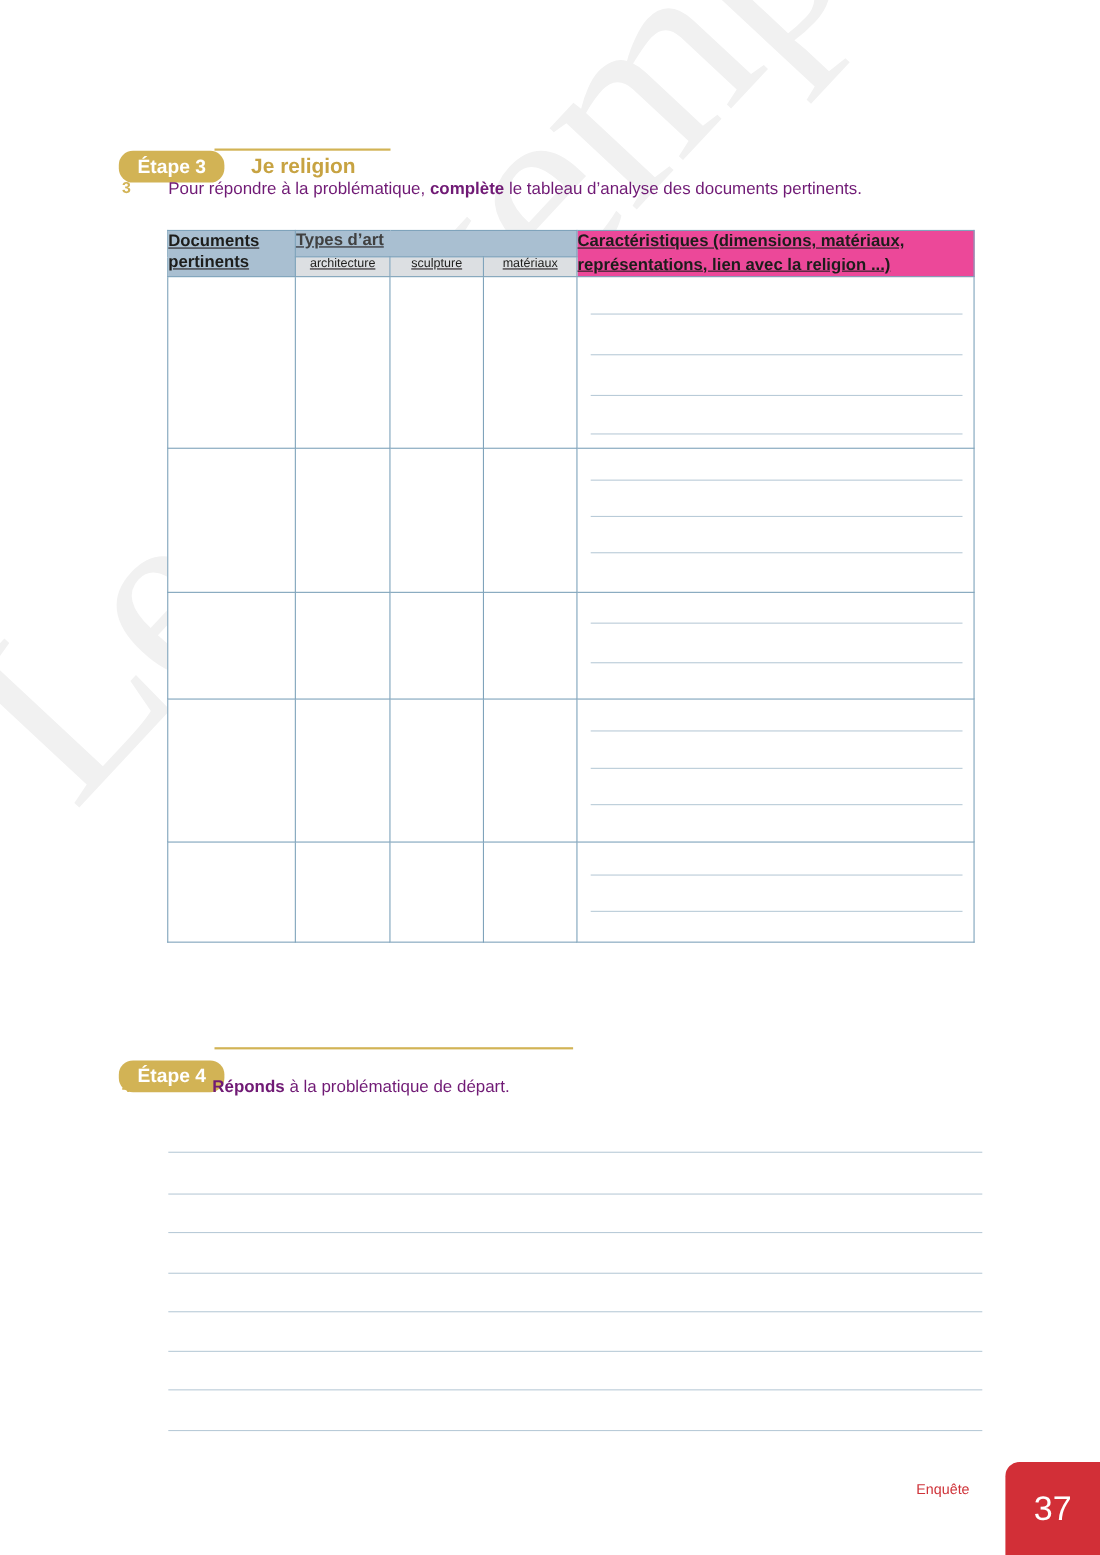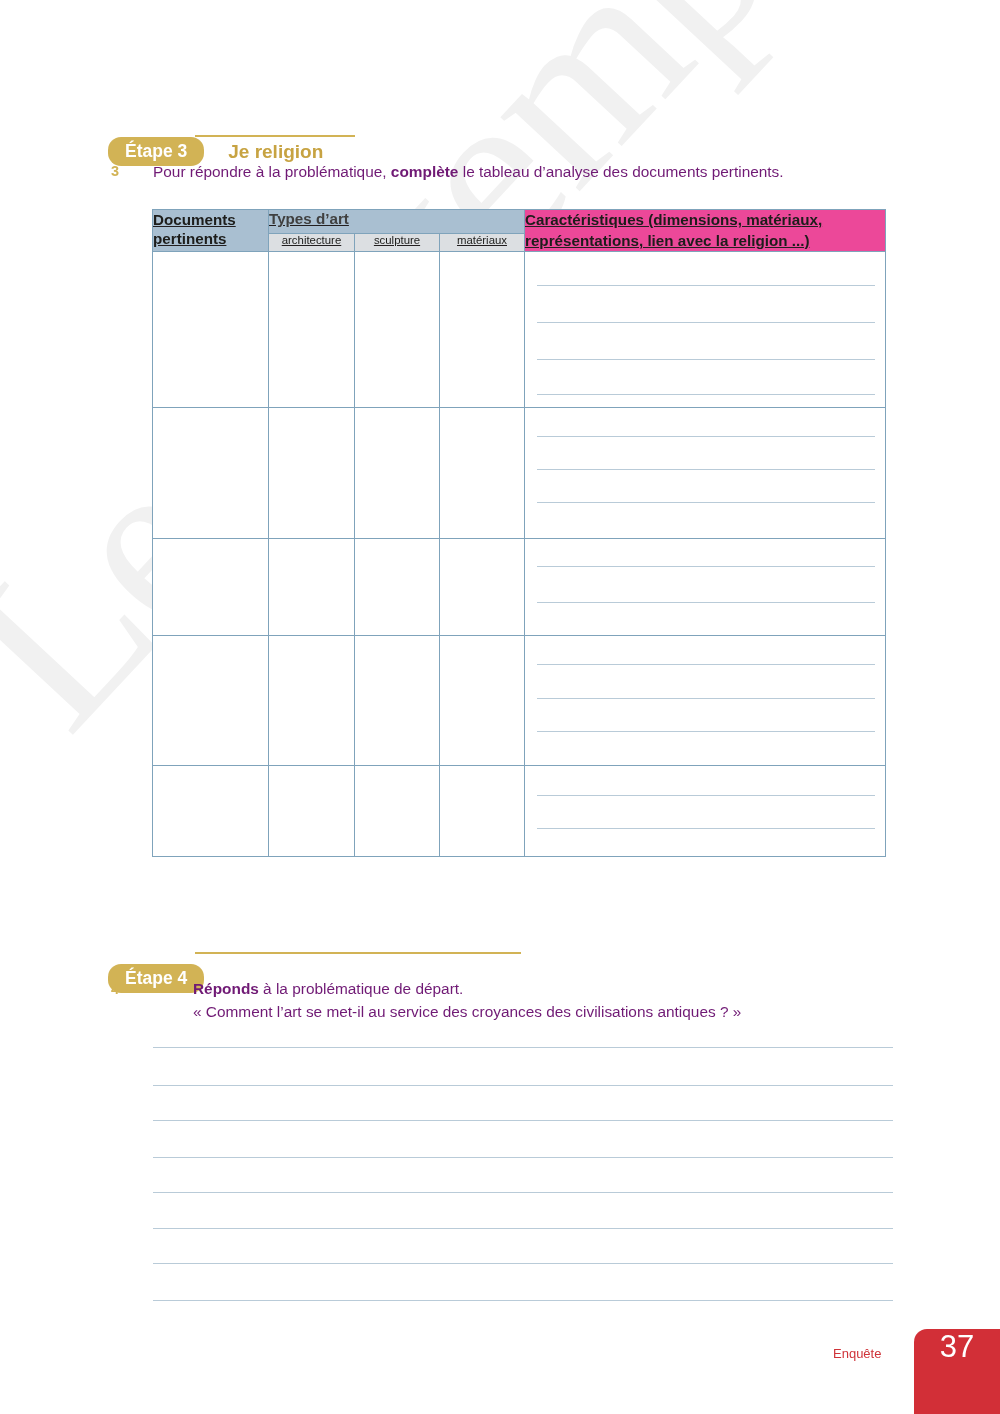--- a/index.html
+++ b/index.html
@@ -170,21 +170,21 @@
     position: absolute;
     color: #cf3339;
     font-size: 13px;
   }
   .page-box {
     position: absolute;
     background: #d22f37;
     border-top-left-radius: 13px;
     color: #ffffff;
     display: flex;
-    align-items: flex-start;
+    align-items: center;
     justify-content: center;
     font-size: 31px;
     font-weight: normal;
   }
 </style>
 </head>
 <body>
 
 <div id="page">
 
@@ -303,21 +303,20 @@
     </table>
 
     <div class="etape-head" style="left:108px; top:964px;">
       <div class="etape-badge">Étape 4</div>
     </div>
     <div class="etape-rule" style="left:195px; top:952px; width:326px;"></div>
 
     <div class="q-num" style="left:103px; top:981px;">4</div>
     <div class="q-text" style="left:153px; top:977px; width:760px;margin-left:40px;">
       <div><b>Réponds</b><span> à la problématique de départ.</span></div>
-      <div>« Comment l’art se met-il au service des croyances des civilisations antiques ? »</div>
     </div>
 
     <div class="ans-lines" style="left:153px; top:1030px; width:740px; height:290px;">
       <div class="al" style="top:17px;"></div>
       <div class="al" style="top:55px;"></div>
       <div class="al" style="top:90px;"></div>
       <div class="al" style="top:127px;"></div>
       <div class="al" style="top:162px;"></div>
       <div class="al" style="top:198px;"></div>
       <div class="al" style="top:233px;"></div>

